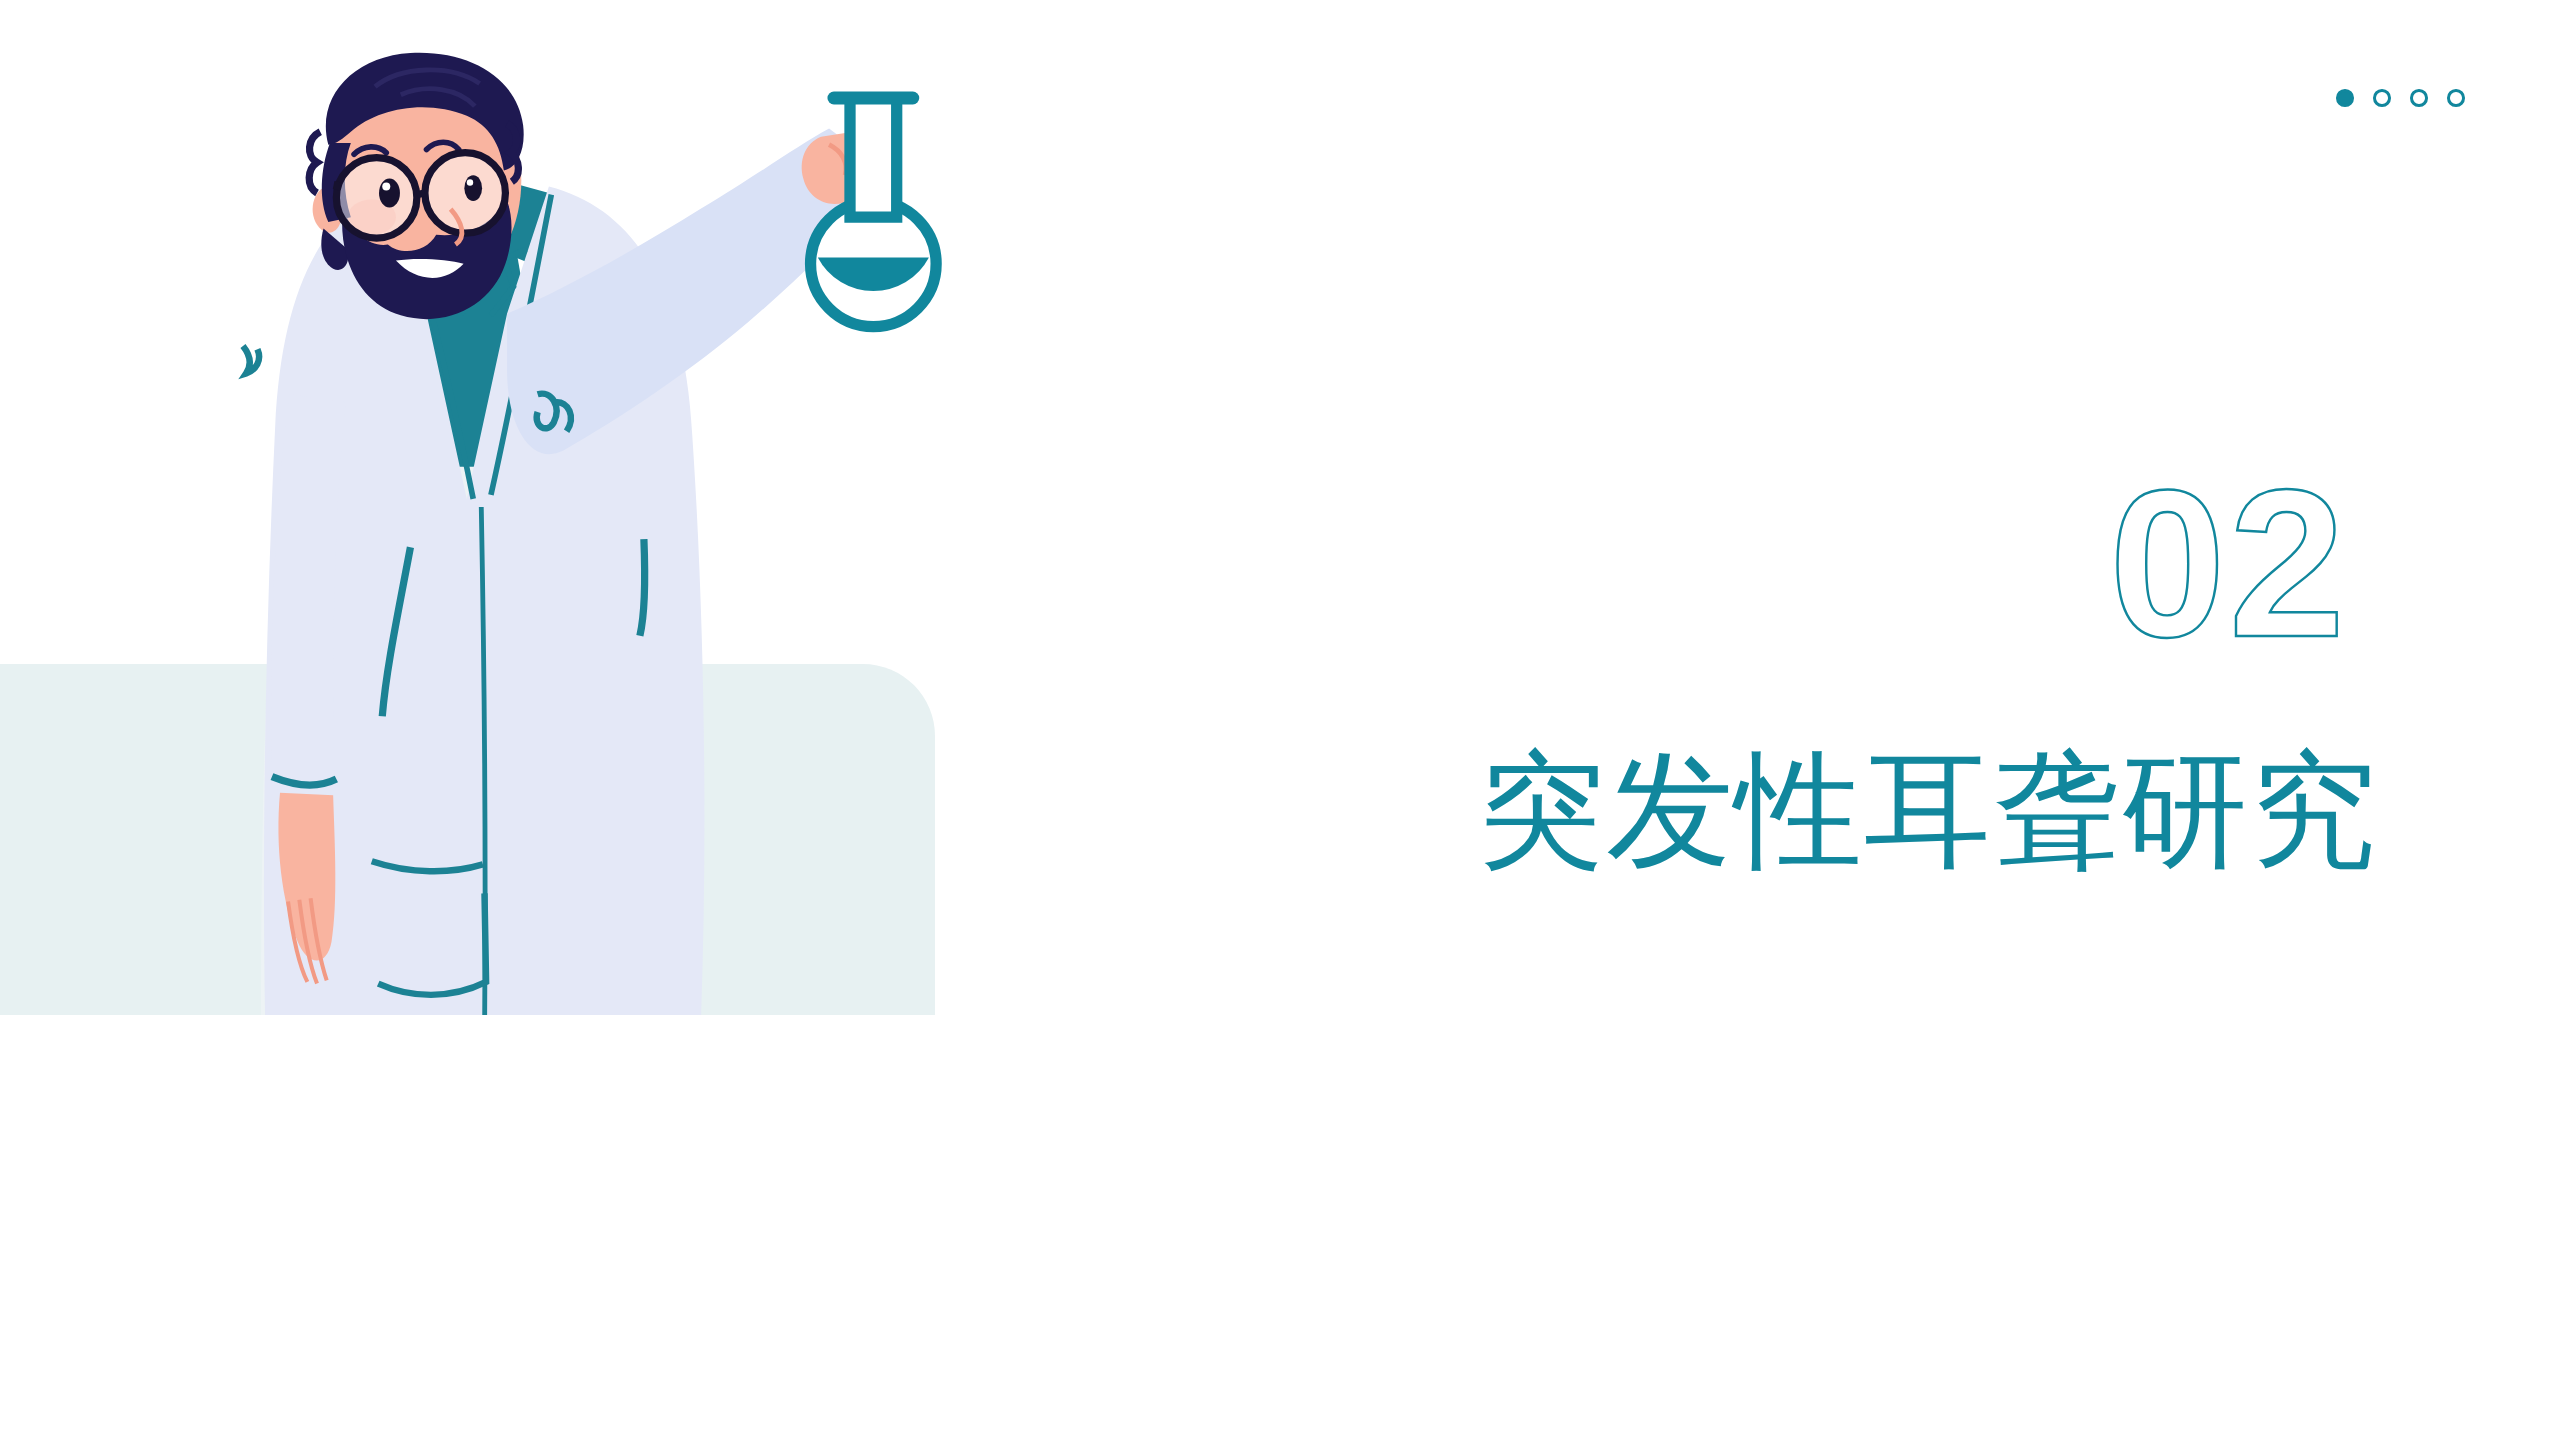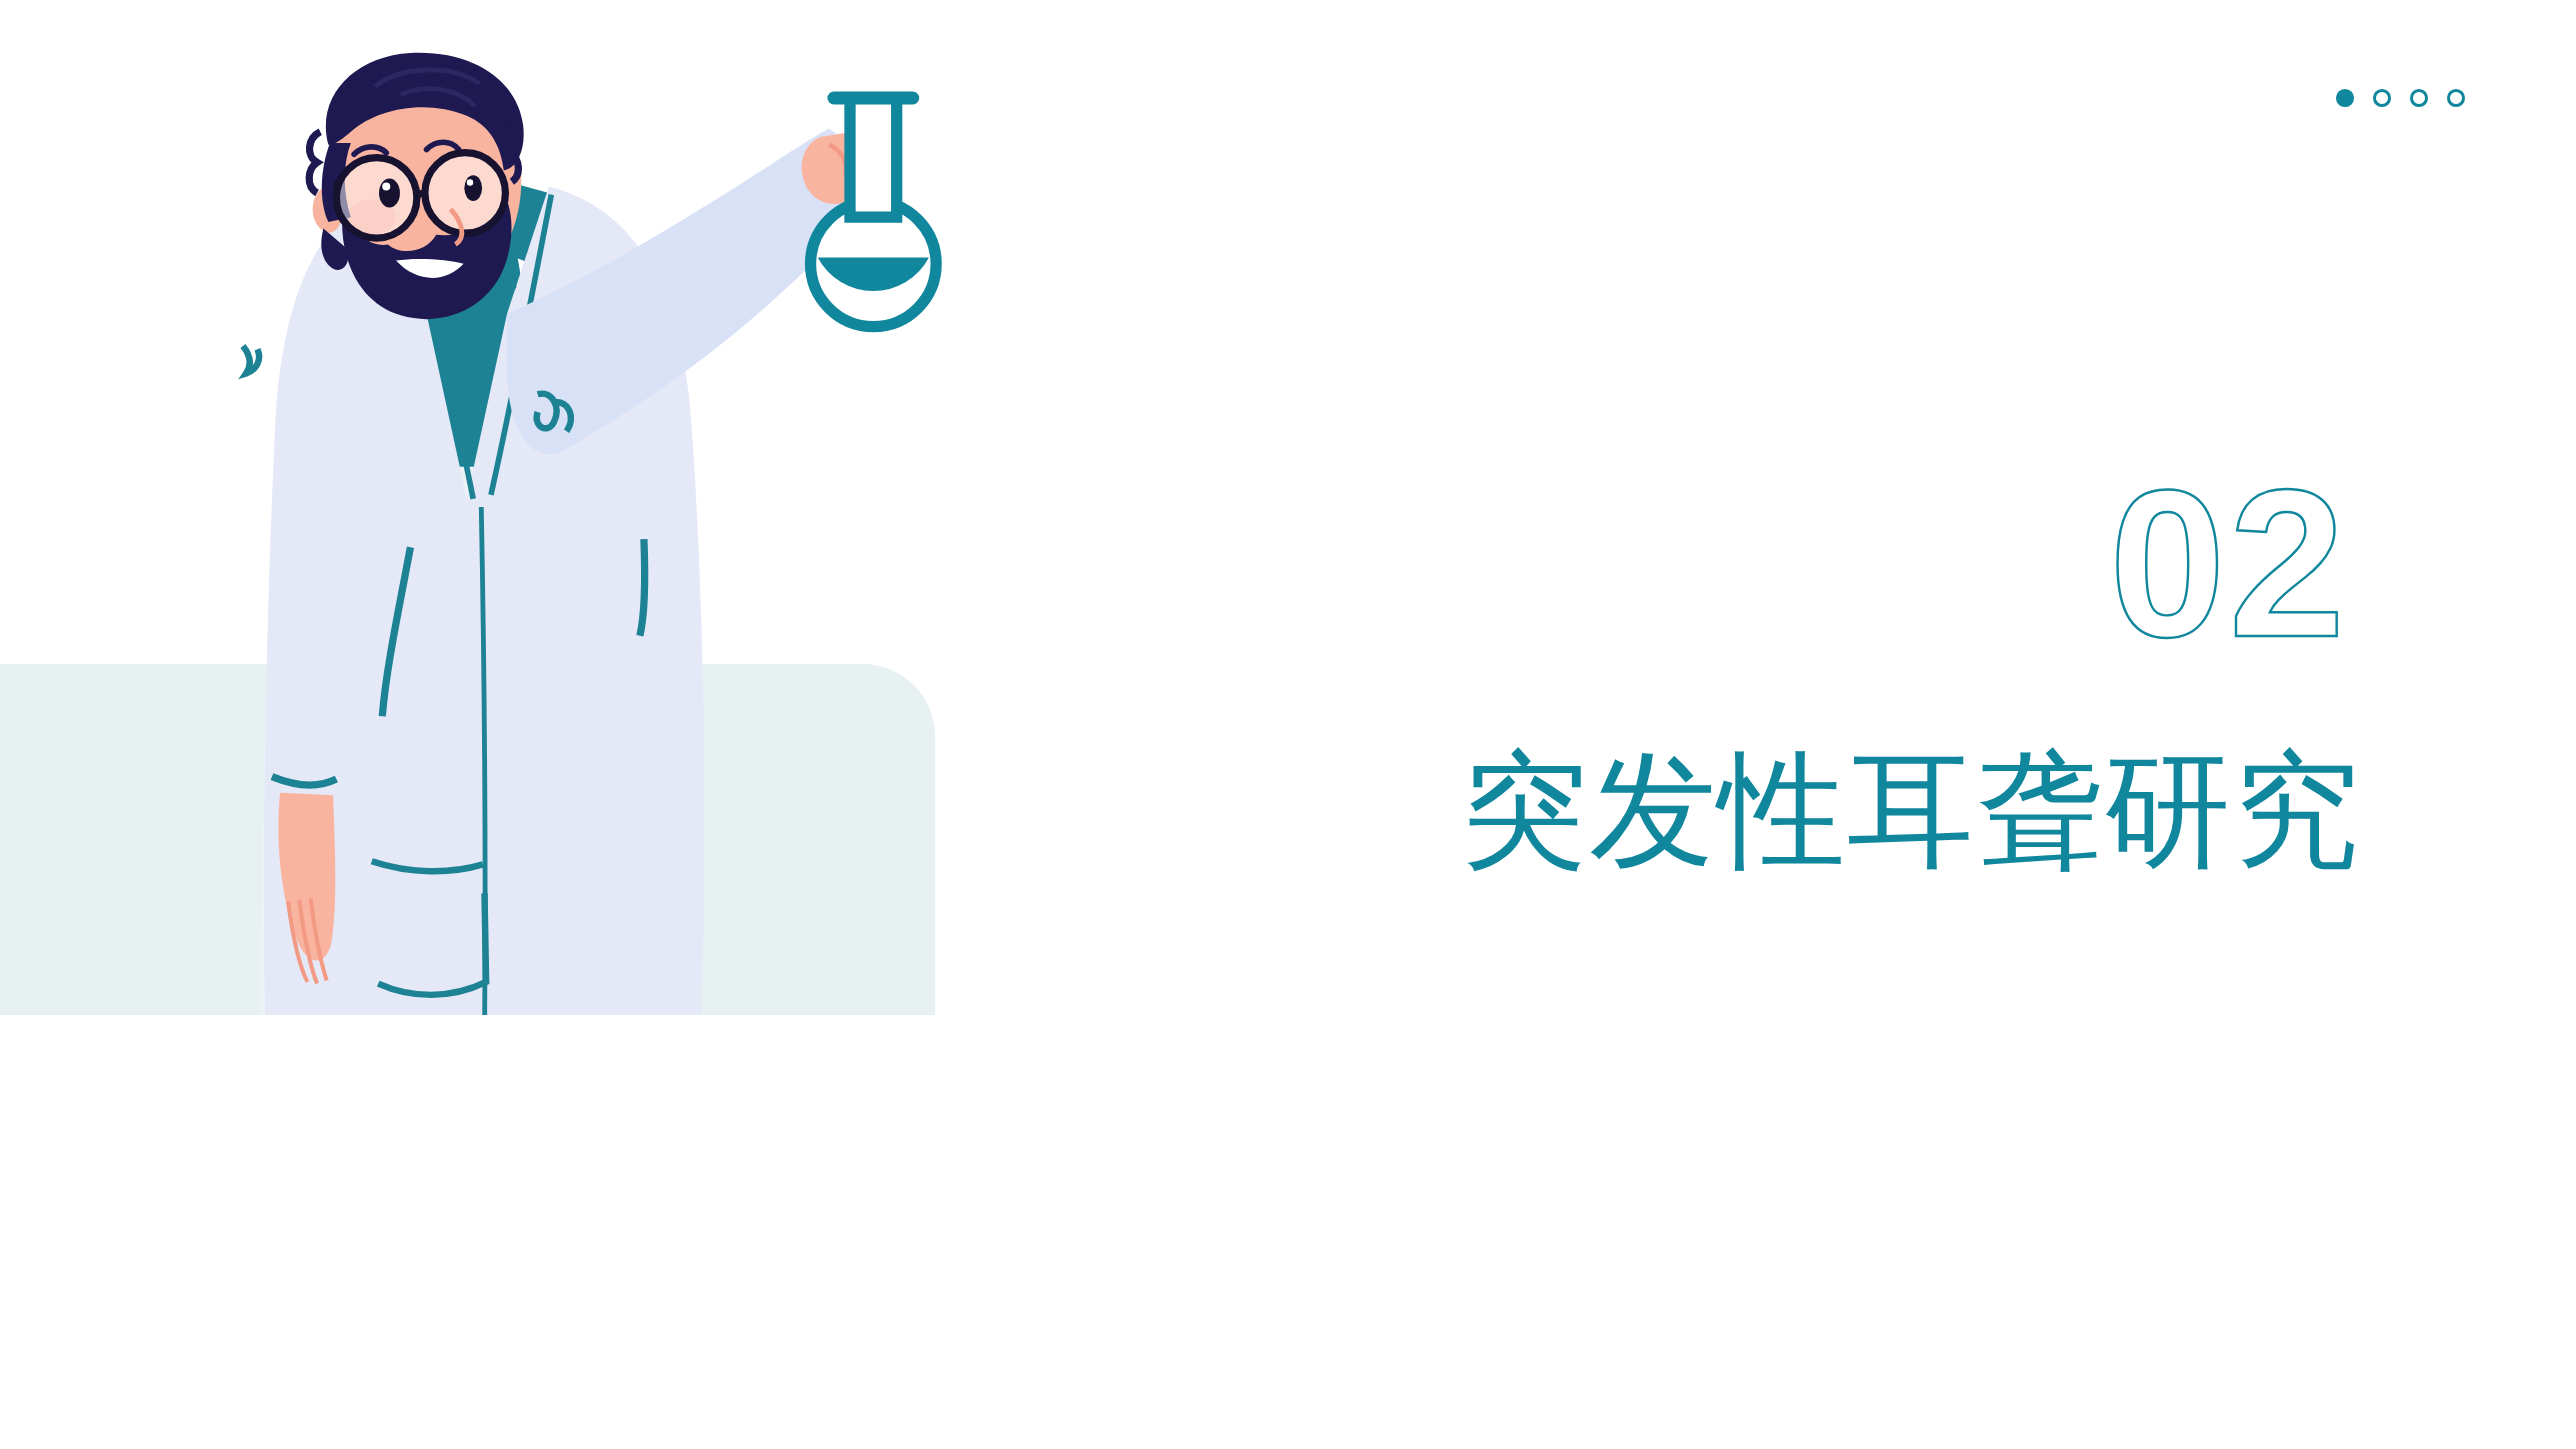--- a/index.html
+++ b/index.html
@@ -81,20 +81,21 @@
     position: absolute;
     left: 1461px;
     top: 737px;
     width: 934px;
     font-size: 127px;
     line-height: 1.15;
     font-weight: 400;
     color: #11879D;
     letter-spacing: 1.6px;
     white-space: nowrap;
+    text-align: center;
   }
 
   
   .illustration {
     position: absolute;
     left: 185px;
     top: 48px;
     width: 950px;
     height: 1401px;
   }

